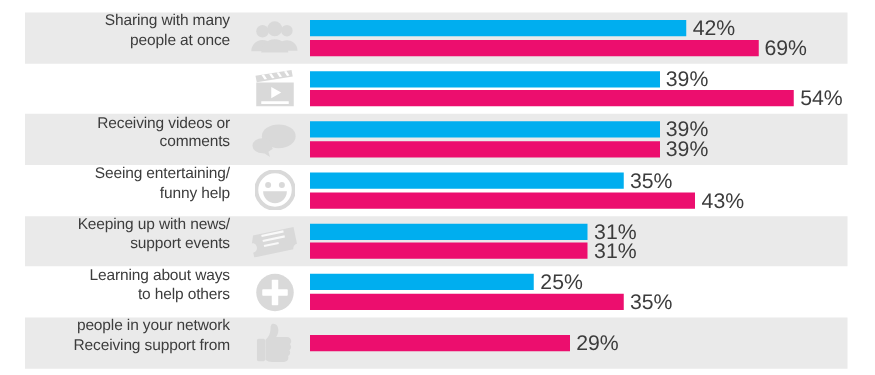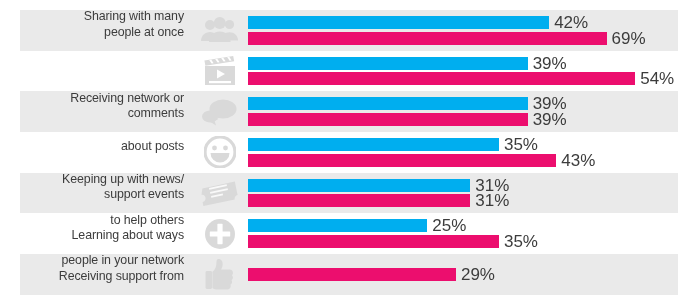--- a/index.html
+++ b/index.html
@@ -170,21 +170,21 @@
           </div>
           <div class="bar-line">
             <div class="bar pink" style="width: 387.18px;"></div>
             <div class="bar-value">54%</div>
           </div>
         </div>
       </div>
       <div class="row shaded">
         <div class="row-bg"></div>
         <div class="label">
-          <span>Receiving network or</span>
+          <span>Receiving videos or</span>
           <span>comments</span>
         </div>
         <div class="icon-cell">
           <svg width="38" height="28" viewBox="0 0 38 28">
             <g fill="#d9d9d9">
               <ellipse cx="22" cy="11" rx="13.5" ry="9.5"></ellipse>
               <path d="M13 18.5 9.5 25l8-4z"></path>
               <ellipse cx="9" cy="18.5" rx="8" ry="6"></ellipse>
               <path d="M13.5 22.5 15 27.5l-5-3.2z"></path>
             </g>
@@ -197,21 +197,22 @@
           </div>
           <div class="bar-line">
             <div class="bar pink" style="width: 279.63px;"></div>
             <div class="bar-value">39%</div>
           </div>
         </div>
       </div>
       <div class="row">
         <div class="row-bg"></div>
         <div class="label">
-          <span>about posts</span>
+          <span>Seeing entertaining/</span>
+          <span>funny help</span>
         </div>
         <div class="icon-cell">
           <svg width="32" height="32" viewBox="0 0 32 32">
             <circle cx="16" cy="16" r="15" fill="none" stroke="#d9d9d9" stroke-width="3.2"></circle>
             <circle cx="10.5" cy="12" r="2.4" fill="#d9d9d9"></circle>
             <circle cx="21.5" cy="12" r="2.4" fill="#d9d9d9"></circle>
             <path d="M6.5 17h19a9.5 9.5 0 0 1-19 0z" fill="#d9d9d9"></path>
           </svg>
         </div>
         <div class="bars">
@@ -250,22 +251,22 @@
           </div>
           <div class="bar-line">
             <div class="bar pink" style="width: 222.27px;"></div>
             <div class="bar-value">31%</div>
           </div>
         </div>
       </div>
       <div class="row">
         <div class="row-bg"></div>
         <div class="label">
+          <span>Learning about ways</span>
           <span>to help others</span>
-          <span>Learning about ways</span>
         </div>
         <div class="icon-cell">
           <svg width="32" height="32" viewBox="0 0 32 32">
             <circle cx="16" cy="16" r="15" fill="#d9d9d9"></circle>
             <g fill="#ffffff">
               <rect x="13.4" y="5.8" width="5.2" height="20.4" rx="0.6"></rect>
               <rect x="5.8" y="13.4" width="20.4" height="5.2" rx="0.6"></rect>
             </g>
           </svg>
         </div>

